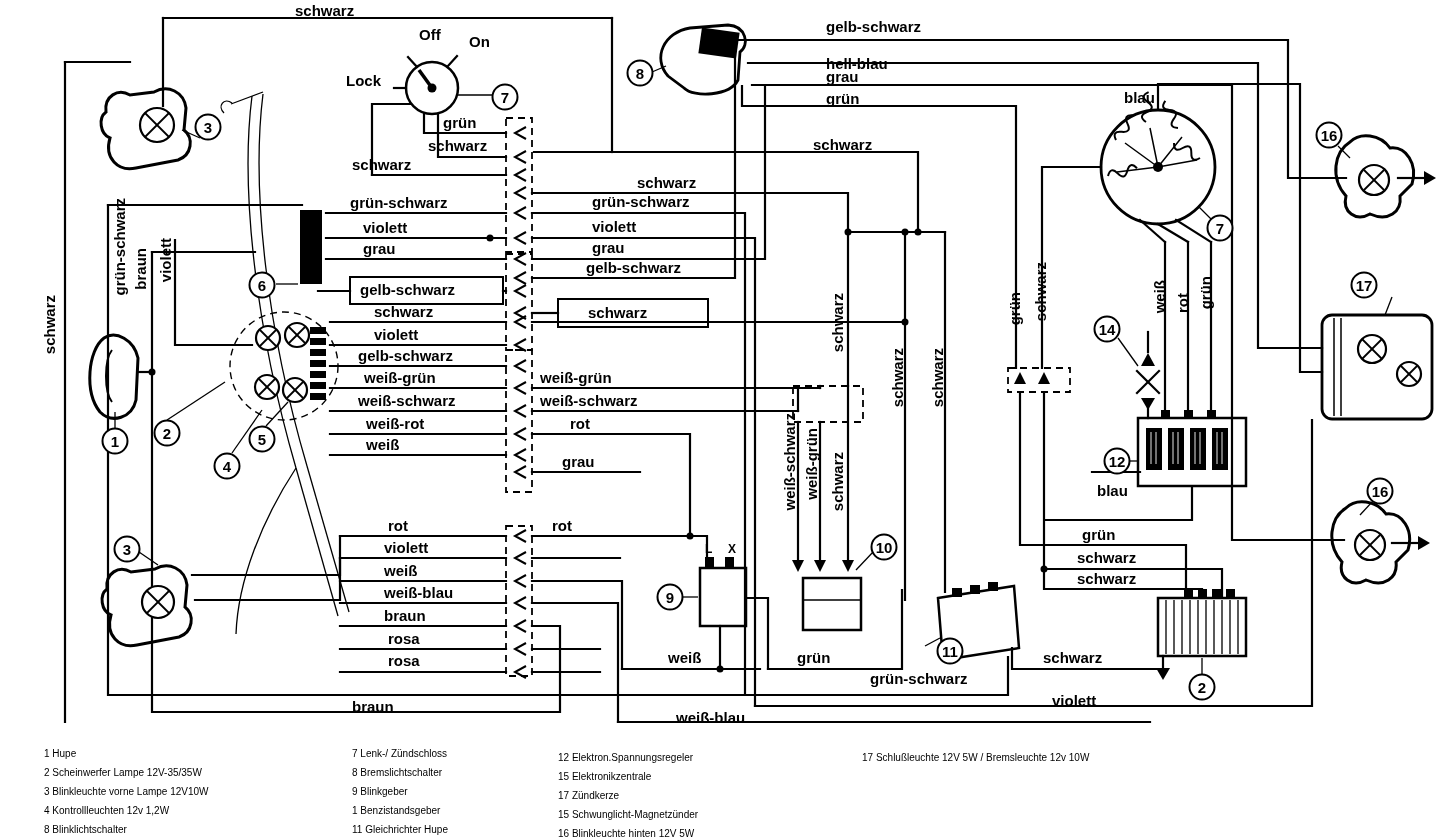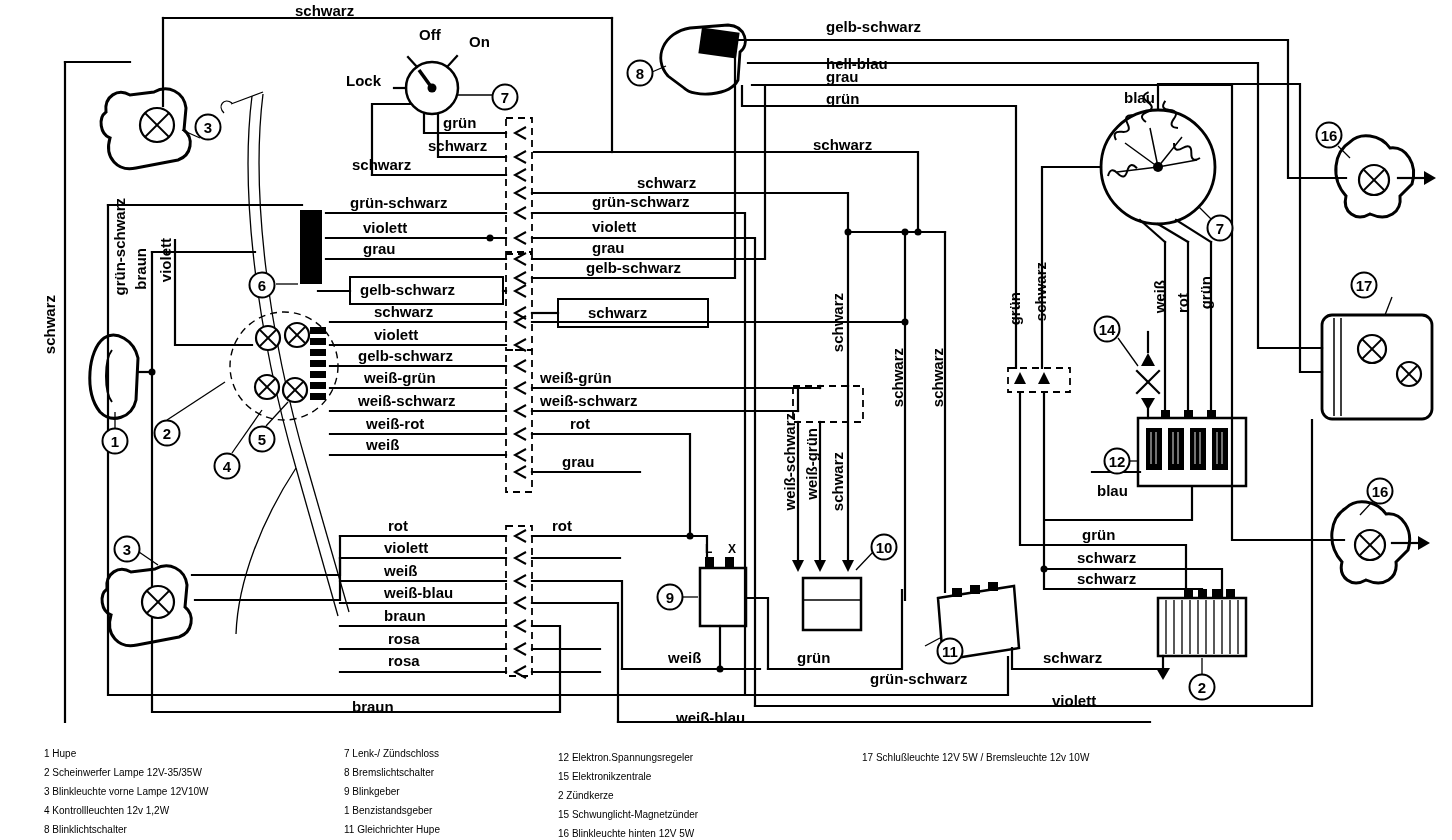--- a/index.html
+++ b/index.html
@@ -461,31 +461,31 @@
       <span class="cnum" style="left: 1364px; top: 285px;">17</span>
     </div>
 <div id="legend">
       <div class="legend-col" style="left: 44px; top: 744px;">
         <div>1  Hupe</div>
         <div>2 Scheinwerfer Lampe 12V-35/35W</div>
         <div>3 Blinkleuchte vorne Lampe 12V10W</div>
         <div>4 Kontrollleuchten 12v 1,2W</div>
         <div>8 Blinklichtschalter</div>
       </div>
-      <div class="legend-col" style="left: 344px; top: 744px;">
+      <div class="legend-col" style="left: 352px; top: 744px;">
         <div>7 Lenk-/ Zündschloss</div>
         <div>8 Bremslichtschalter</div>
         <div>9 Blinkgeber</div>
         <div>1 Benzistandsgeber</div>
         <div>11 Gleichrichter Hupe</div>
       </div>
       <div class="legend-col" style="left: 558px; top: 748px;">
         <div>12 Elektron.Spannungsregeler</div>
         <div>15 Elektronikzentrale</div>
-        <div>2 Zündkerze</div>
+        <div>17 Zündkerze</div>
         <div>15 Schwunglicht-Magnetzünder</div>
         <div>16 Blinkleuchte hinten 12V 5W</div>
       </div>
       <div class="legend-col" style="left: 862px; top: 748px;">
         <div>17 Schlußleuchte 12V 5W / Bremsleuchte 12v 10W</div>
       </div>
     </div>
 
 </div>
 

